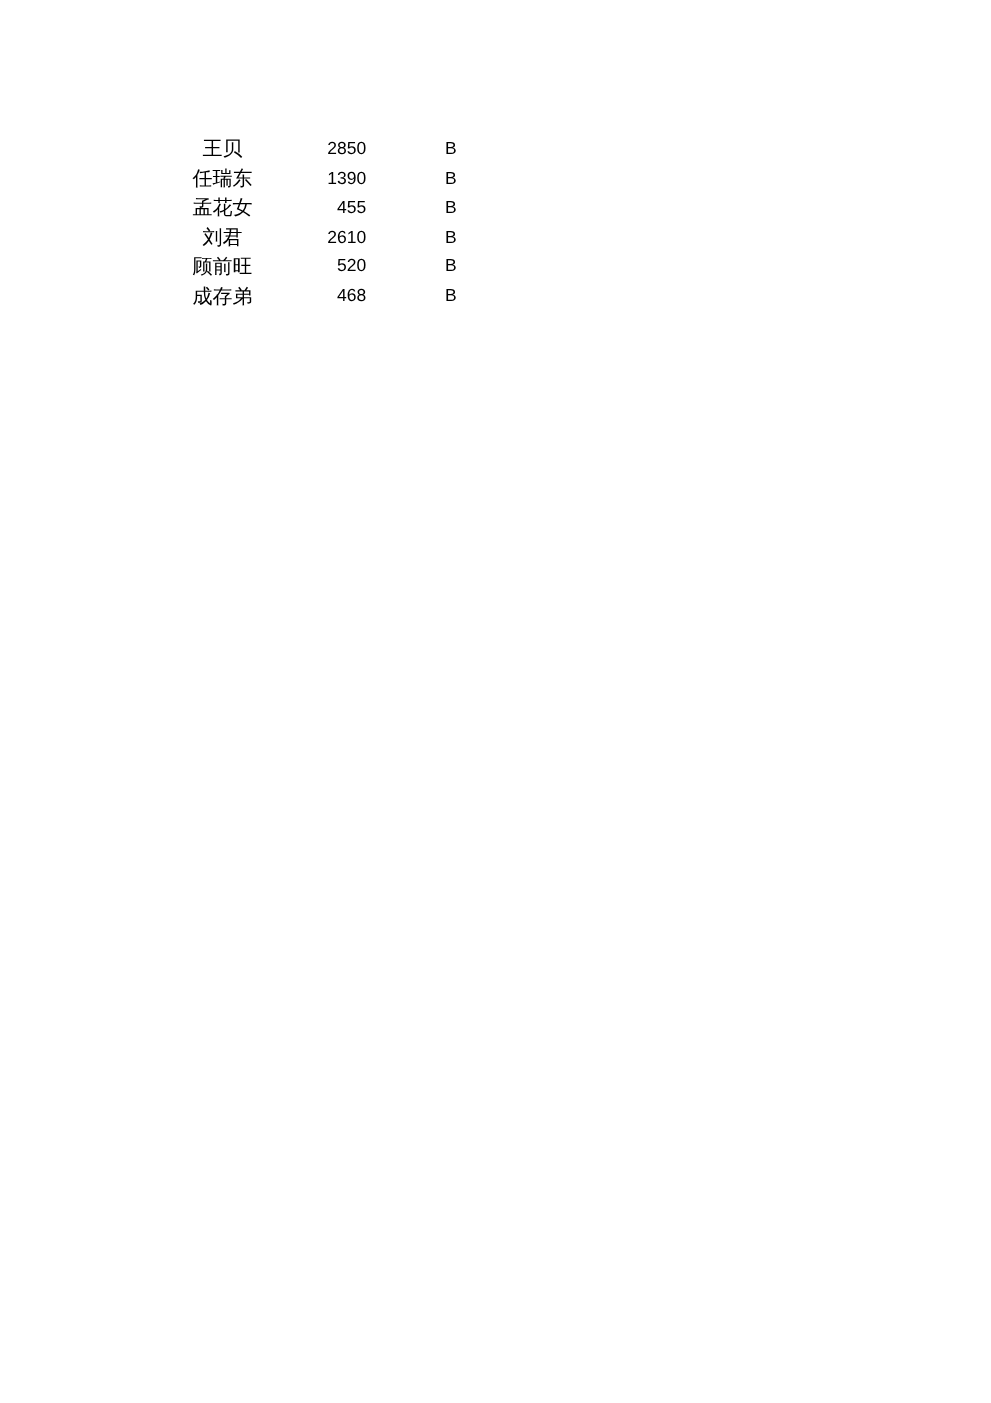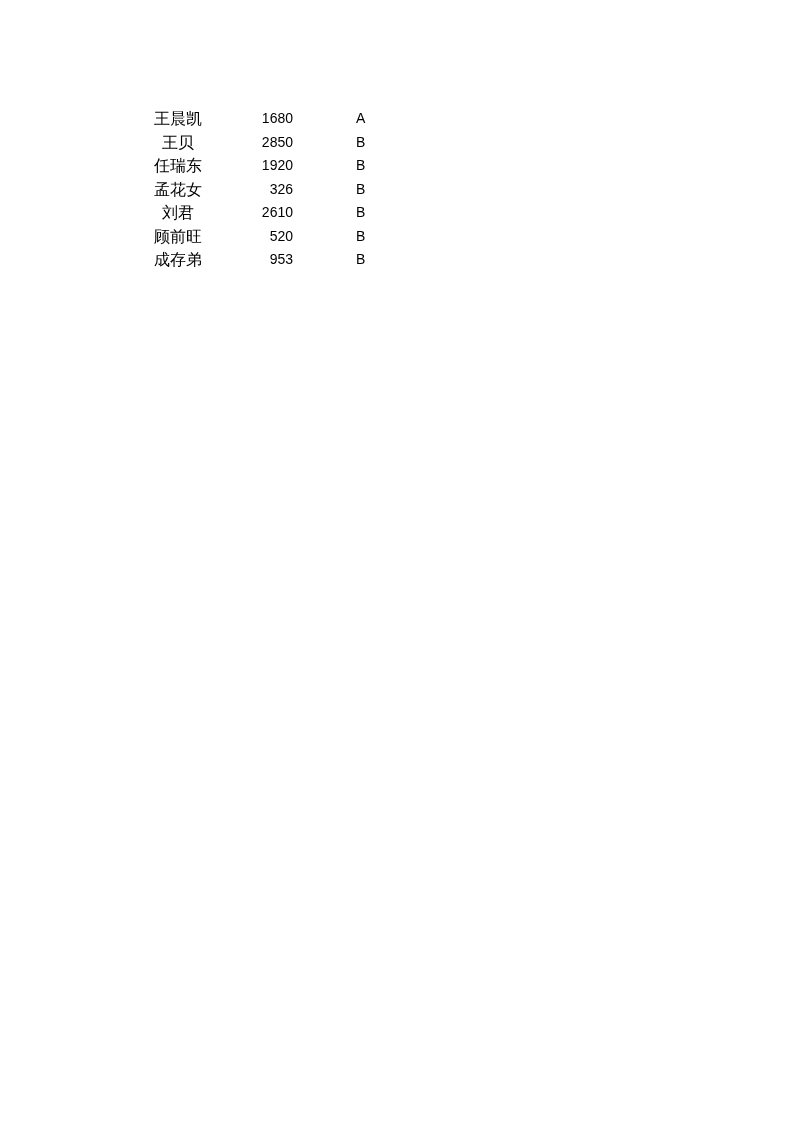--- a/index.html
+++ b/index.html
@@ -52,56 +52,51 @@
     font-size: 14px;
     line-height: 23.5px;
   }
 </style>
 </head>
 <body>
 
 <div class="sheet">
   <div class="data-table">
 
-    <div class="table-row">
-      <div class="cell cell-name">王晨凯</div>
-      <div class="cell cell-score">1680</div>
-      <div class="cell cell-grade">A</div>
-    </div>
 
     <div class="table-row">
       <div class="cell cell-name">王贝</div>
       <div class="cell cell-score">2850</div>
       <div class="cell cell-grade">B</div>
     </div>
 
     <div class="table-row">
       <div class="cell cell-name">任瑞东</div>
-      <div class="cell cell-score">1920</div>
+      <div class="cell cell-score">1390</div>
       <div class="cell cell-grade">B</div>
     </div>
 
     <div class="table-row">
       <div class="cell cell-name">孟花女</div>
-      <div class="cell cell-score">326</div>
+      <div class="cell cell-score">455</div>
       <div class="cell cell-grade">B</div>
     </div>
 
     <div class="table-row">
       <div class="cell cell-name">刘君</div>
       <div class="cell cell-score">2610</div>
       <div class="cell cell-grade">B</div>
     </div>
 
     <div class="table-row">
       <div class="cell cell-name">顾前旺</div>
       <div class="cell cell-score">520</div>
       <div class="cell cell-grade">B</div>
     </div>
 
     <div class="table-row">
       <div class="cell cell-name">成存弟</div>
-      <div class="cell cell-score">953</div>
+      <div class="cell cell-score">468</div>
       <div class="cell cell-grade">B</div>
     </div>
 
   </div>
 </div>
 
 </body></html>

